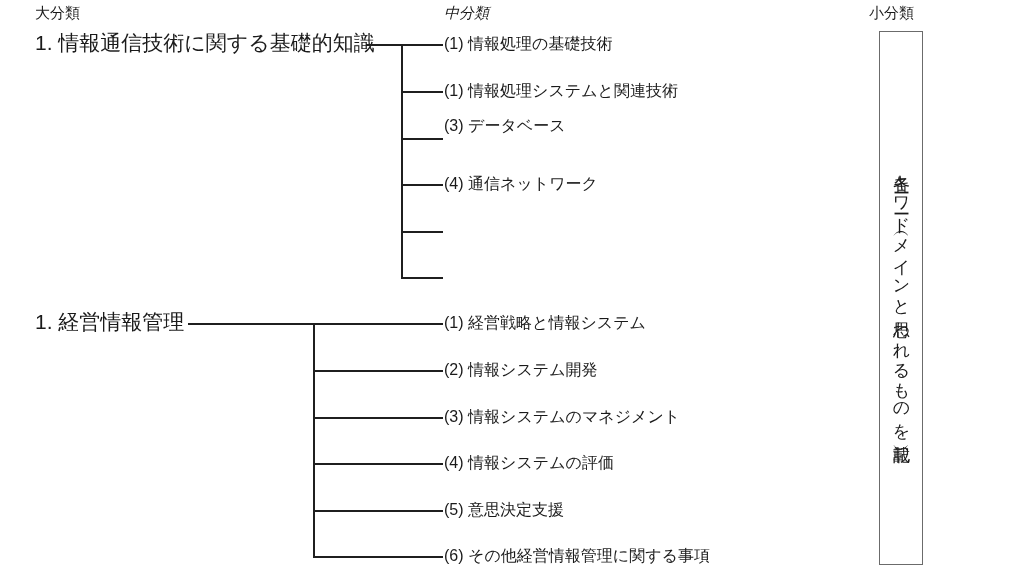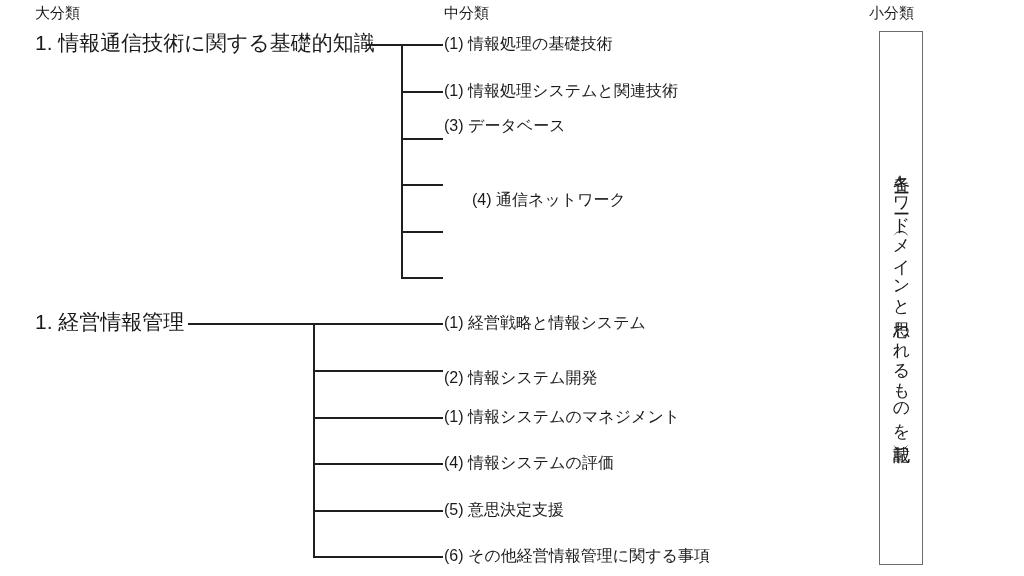--- a/index.html
+++ b/index.html
@@ -22,21 +22,21 @@
 
   
   .col-header {
     position: absolute;
     font-size: 15px;
     line-height: 20px;
     color: #1a1a1a;
     white-space: nowrap;
   }
   #hdr-major { left: 35px;  top: 3px; }
-  #hdr-mid   { left: 444px; top: 3px; }
+  #hdr-mid   { left: 444px; top: 3px; font-style: italic; }
   #hdr-minor { left: 869px; top: 3px; }
 
   
   .major-label {
     position: absolute;
     font-size: 21px;
     line-height: 20px;
     white-space: nowrap;
     color: #1a1a1a;
   }
@@ -115,38 +115,38 @@
   <div class="line-h" style="left:401px; top:44px;  width:42px;"></div>
   <div class="line-h" style="left:401px; top:91px;  width:42px;"></div>
   <div class="line-h" style="left:401px; top:138px; width:42px;"></div>
   <div class="line-h" style="left:401px; top:184px; width:42px;"></div>
   <div class="line-h" style="left:401px; top:231px; width:42px;"></div>
   <div class="line-h" style="left:401px; top:277px; width:42px;"></div>
 
   <div class="mid-label" style="top:34px;">(1) 情報処理の基礎技術</div>
   <div class="mid-label" style="top:81px;">(1) 情報処理システムと関連技術</div>
   <div class="mid-label" style="top:116px;">(3) データベース</div>
-  <div class="mid-label" style="top:190px;margin-left:28px;">(4) 通信ネットワーク</div>
+  <div class="mid-label" style="top:174px;">(4) 通信ネットワーク</div>
 
   <div class="major-label" id="major-2">1. 経営情報管理</div>
 
   <div class="line-h" style="left:188px; top:323px; width:127px;"></div>
 
   <div class="line-v" style="left:313px; top:323px; height:234px;"></div>
 
   <div class="line-h" style="left:313px; top:323px; width:130px;"></div>
   <div class="line-h" style="left:313px; top:370px; width:130px;"></div>
   <div class="line-h" style="left:313px; top:417px; width:130px;"></div>
   <div class="line-h" style="left:313px; top:463px; width:130px;"></div>
   <div class="line-h" style="left:313px; top:510px; width:130px;"></div>
   <div class="line-h" style="left:313px; top:556px; width:130px;"></div>
 
   <div class="mid-label" style="top:313px;">(1) 経営戦略と情報システム</div>
-  <div class="mid-label" style="top:368px;">(2) 情報システム開発</div>
-  <div class="mid-label" style="top:407px;">(1) 情報システムのマネジメント</div>
+  <div class="mid-label" style="top:360px;">(2) 情報システム開発</div>
+  <div class="mid-label" style="top:407px;">(3) 情報システムのマネジメント</div>
   <div class="mid-label" style="top:453px;">(4) 情報システムの評価</div>
   <div class="mid-label" style="top:500px;">(5) 意思決定支援</div>
   <div class="mid-label" style="top:546px;">(6) その他経営情報管理に関する事項</div>
 
   <div id="minor-box"></div>
   <div id="minor-vertical-text">
     <span>各キーワード（メインと思われるものを記載）</span>
   </div>
 
 </div>

